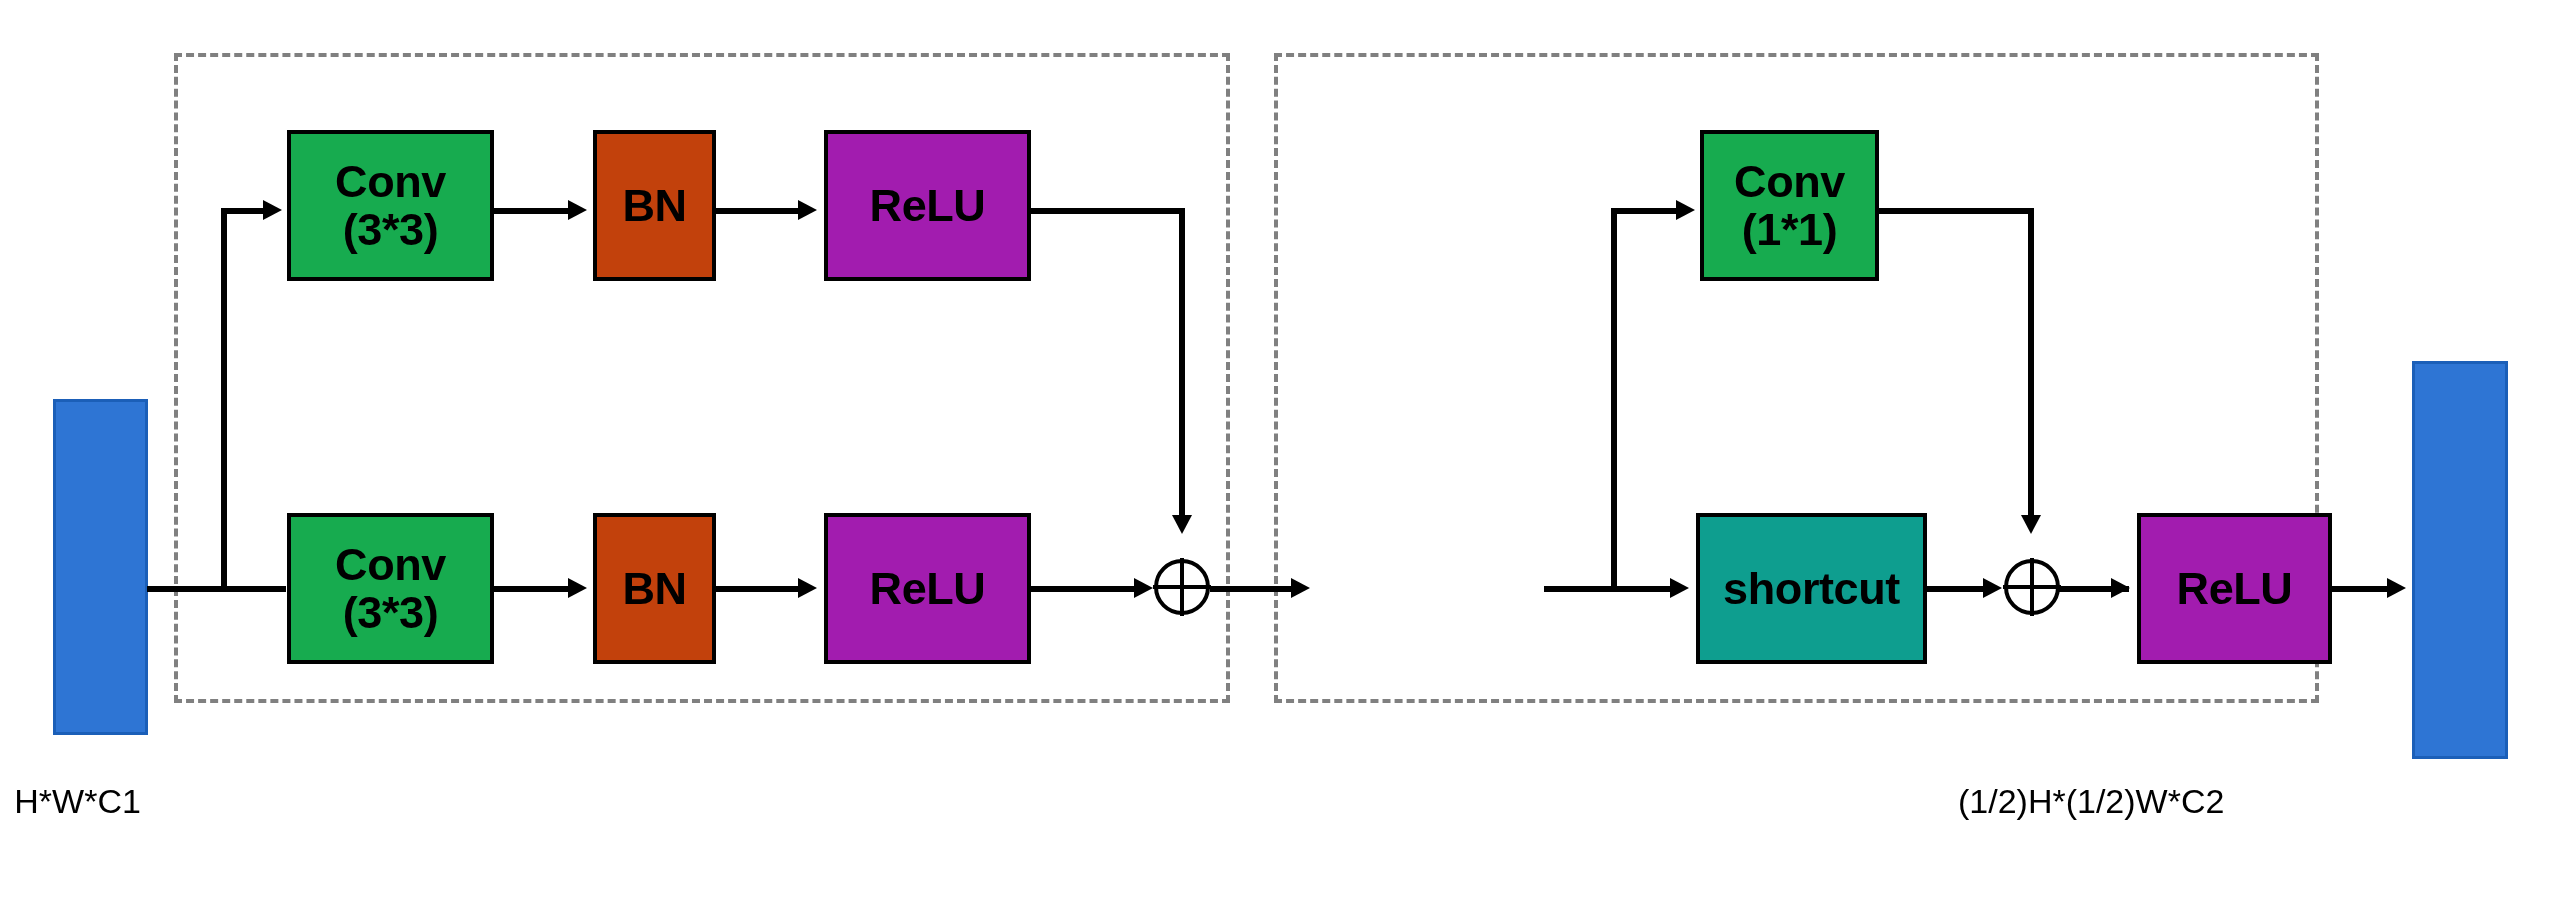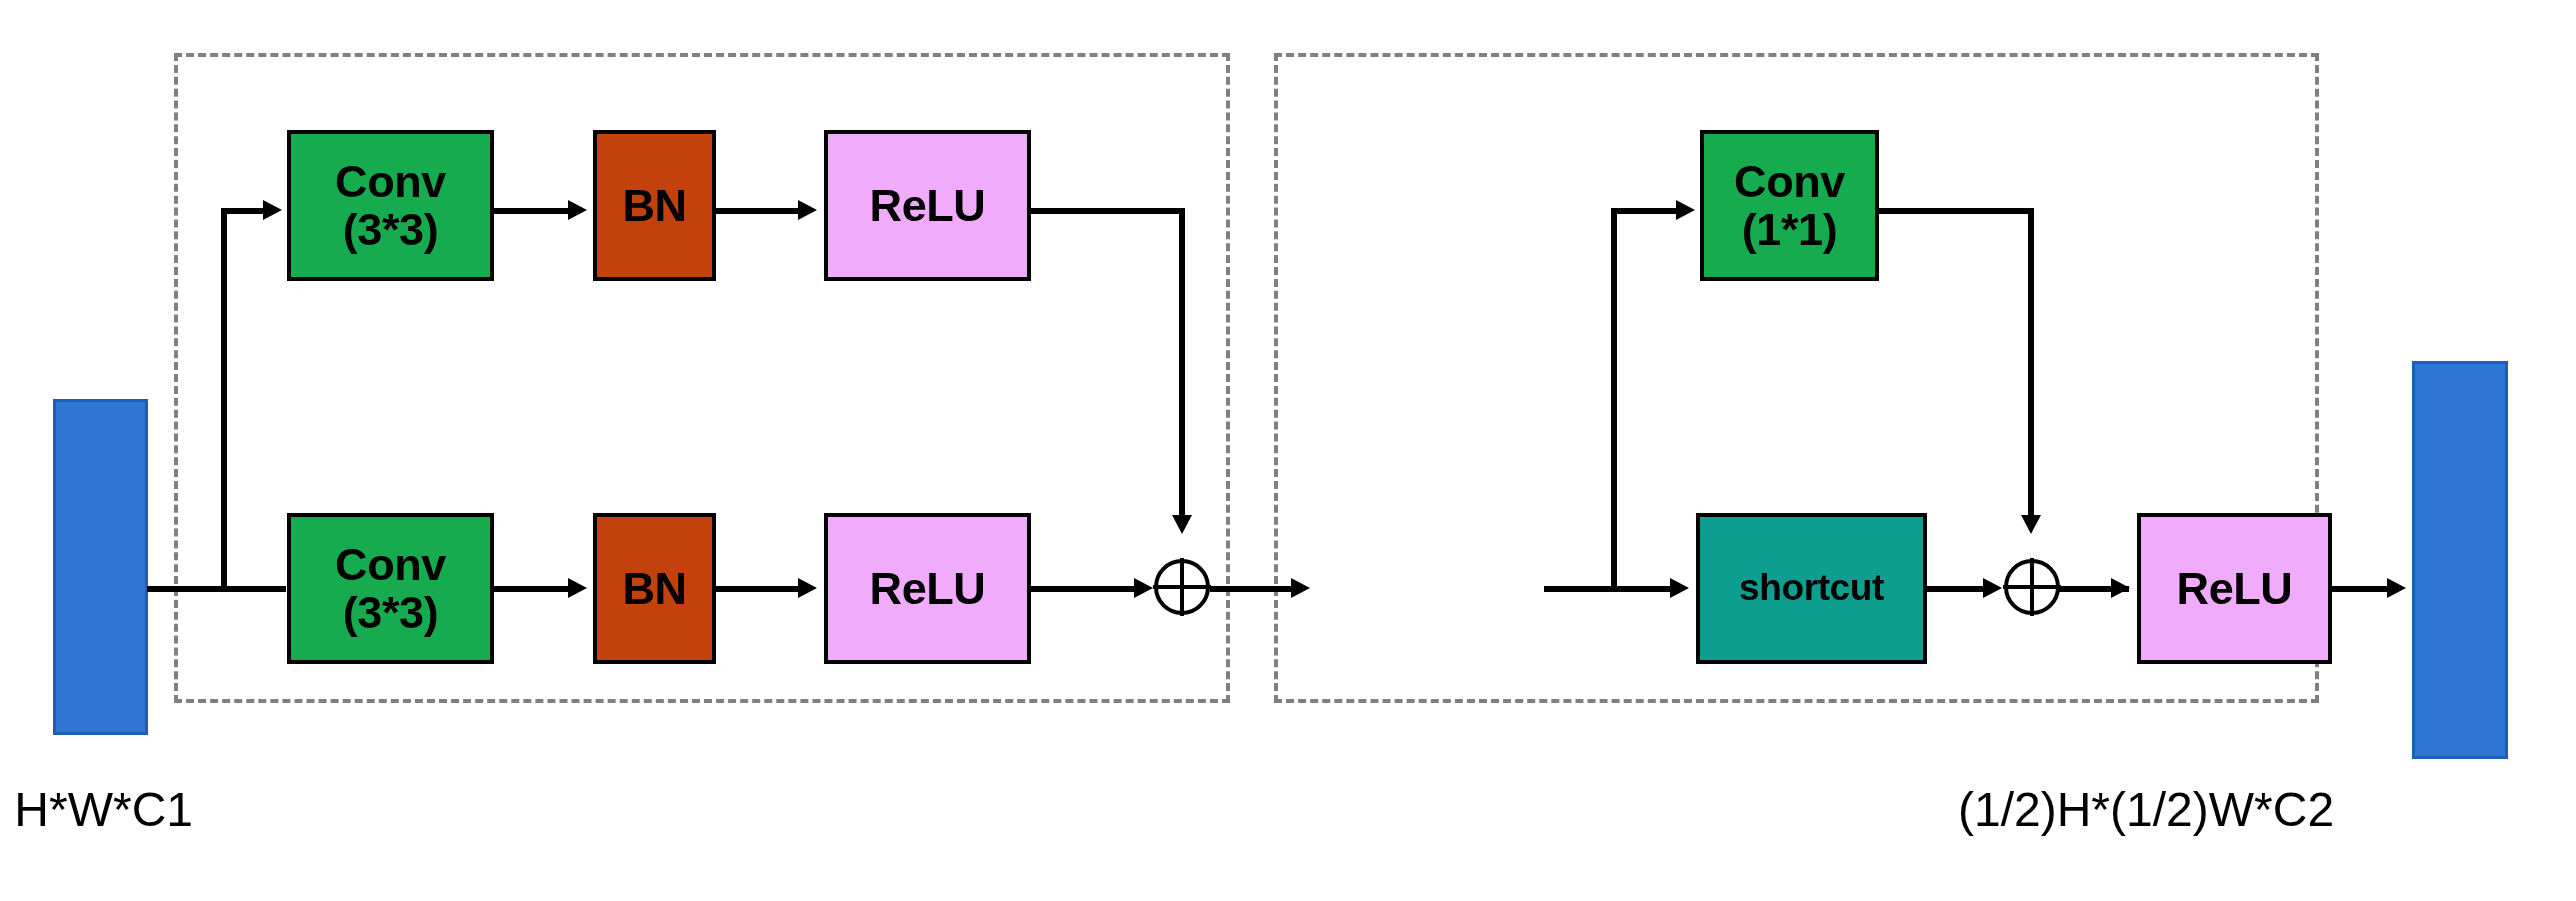--- a/index.html
+++ b/index.html
@@ -36,21 +36,21 @@
     font-weight:bold;
     line-height:1.05;
     text-align:center;
     letter-spacing:-0.4px;
   }
   .op-box .l1{display:block;}
   .op-box .l2{display:block;}
 
   .c-green{background:#17AB4F;}
   .c-yellow{background:#c2410c;}
-  .c-orange{background:#f0abfc;}
+  .c-orange{background:#a21caf;}
   .c-cyan{background:#12B5EC;}
   .c-teal{background:#0E9E8F;}
 
   
   .plus-node{
     position:absolute;
     border:4px solid #000000;
     border-radius:50%;
     background:#ffffff;
     box-sizing:border-box;
@@ -77,21 +77,21 @@
     position:absolute;width:0;height:0;
     border-left:10.3px solid transparent;
     border-right:10.3px solid transparent;
     border-top:19px solid #000000;
   }
 
   
   .caption{
     position:absolute;
     color:#000000;
-    font-size:48px;
+    font-size:34px;
     font-family:"Liberation Sans", sans-serif;
     white-space:nowrap;
   }
 </style>
 </head>
 <body>
 
 <div id="canvas">
 
   <div class="group-frame" style="left:174px;top:42px;width:1056px;height:650px;"></div>
@@ -170,21 +170,21 @@
 
   <div class="op-box c-green" style="left:1700px;top:119px;width:179px;height:151px;font-size:45px;">
     <span class="l1">Conv</span>
     <span class="l2">(1*1)</span>
   </div>
 
   <div class="ln ln-h" style="left:1879px;top:197px;width:155px;"></div>
   <div class="ln ln-v" style="left:2028px;top:197px;height:310px;"></div>
   <div class="arrow-d" style="left:2021px;top:504px;"></div>
 
-  <div class="op-box c-teal" style="left:1696px;top:502px;width:231px;height:151px;font-size:37px;">
+  <div class="op-box c-teal" style="left:1696px;top:502px;width:231px;height:151px;font-size:45px;">
     <span class="l1">shortcut</span>
   </div>
 
   <div class="ln ln-h" style="left:1926px;top:575px;width:65px;"></div>
   <div class="arrow-r" style="left:1983px;top:567px;"></div>
 
   <div class="plus-node" style="left:2004px;top:548px;width:56px;height:56px;"></div>
 
   <div class="ln ln-h" style="left:2059px;top:575px;width:70px;"></div>
   <div class="arrow-r" style="left:2111px;top:567px;"></div>

